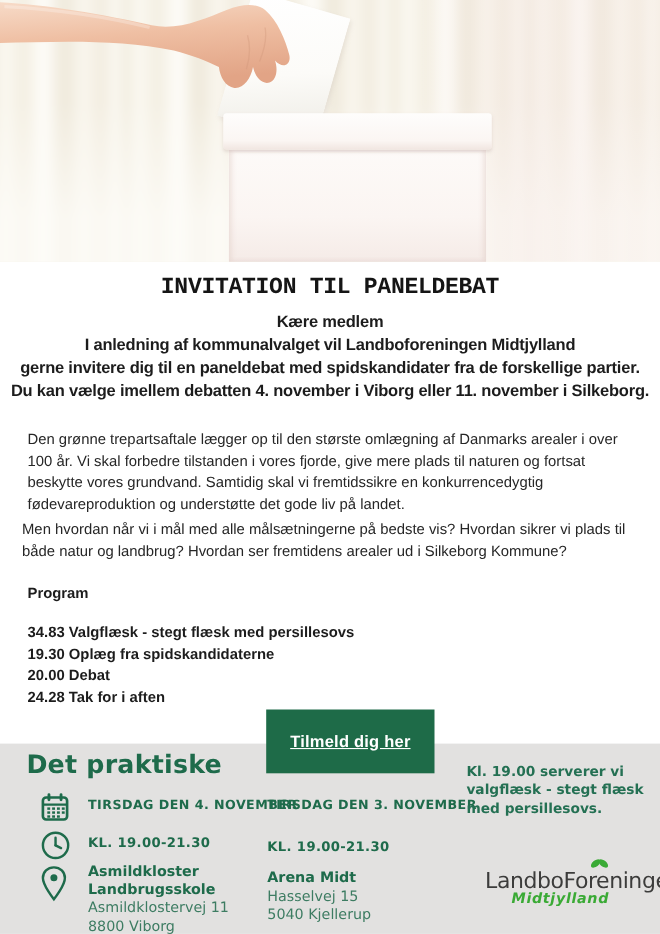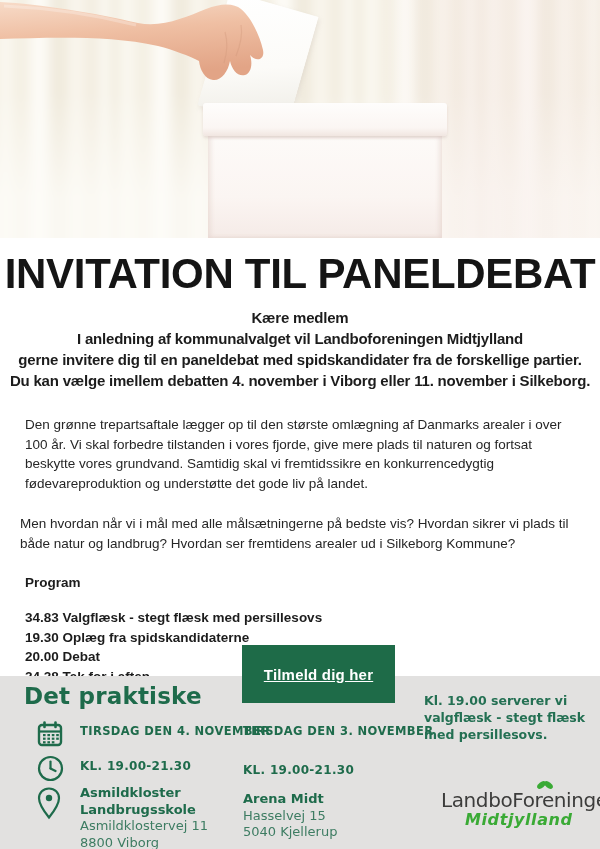--- a/index.html
+++ b/index.html
@@ -25,27 +25,27 @@
   .box-lid{position:absolute;left:203px;top:103px;width:244px;height:33px;border-radius:3px;
     background:linear-gradient(180deg,#fefdfc 0%,#fbf6f3 75%,#f1e6e1 100%);
     box-shadow:0 2px 3px rgba(195,175,168,.35);}
   .box-body{position:absolute;left:208px;top:136px;width:234px;height:102px;
     background:linear-gradient(180deg,#fdfaf8 0%,#fbf5f2 60%,#f5ebe7 100%);
     box-shadow:inset 3px 0 4px rgba(225,205,198,.45), inset -3px 0 4px rgba(225,205,198,.45);}
   .hand{position:absolute;left:0;top:0;}
 
   
   .content{position:absolute;left:0;top:238px;width:600px;}
-  .title{margin:12px 0 0 0;text-align:center;font-size:42px;font-weight:700;
-    color:#151515;letter-spacing:-.3px;}
+  .title{margin:12px 0 0 0;text-align:center;font-size:21px;font-weight:700;
+    color:#151515;letter-spacing:-.3px;font-family:Liberation Mono, monospace;}
   .intro{margin-top:9px;text-align:center;font-weight:700;font-size:15px;
     line-height:21px;color:#1c1c1c;letter-spacing:-.2px;}
   .para{margin:0;padding:0 25px;font-size:13.5px;line-height:19.5px;color:#262626;}
   .para1{margin-top:24px;}
-  .para2{margin-top:21px;padding-left:20px;}
+  .para2{margin-top:3px;padding-left:20px;}
   .program-heading{margin-top:22px;padding:0 25px;font-size:13.5px;font-weight:700;color:#1c1c1c;}
   .program{margin-top:18px;padding:0 25px;font-size:13.5px;font-weight:700;
     line-height:19.5px;color:#1c1c1c;}
 
   
   .cta{position:absolute;left:242px;top:645px;width:153px;height:58px;z-index:5;
     background:#1e6b48;color:#ffffff;display:flex;align-items:center;justify-content:center;
     font-size:15px;font-weight:700;text-decoration:underline;cursor:pointer;
     font-family:Liberation Sans, sans-serif;letter-spacing:.2px;}
 
@@ -69,21 +69,21 @@
   .col1 .venue{top:109px;}
   .col2 .venue{top:115px;}
   .venue-name{font-weight:700;color:#1e6b4b;}
   .note{position:absolute;left:424px;top:16px;width:172px;font-size:12.5px;font-weight:700;
     line-height:17px;color:#247053;}
 
   
   .logo{position:absolute;left:441px;top:112px;width:150px;}
   .logo-line1{position:relative;font-size:20px;color:#3c3c3b;letter-spacing:-.4px;white-space:nowrap;}
   .butterfly{position:absolute;left:95px;top:-10px;}
-  .logo-line2{margin-top:-2px;margin-left:24px;font-size:16px;font-weight:700;font-style:italic;
+  .logo-line2{margin-top:-2px;margin-left:24px;font-size:13px;font-weight:700;font-style:italic;
     color:#3aaa35;letter-spacing:.6px;white-space:nowrap;}
 </style>
 </head>
 <body>
 
 <div class="page">
 
   <div class="photo">
     <div class="stripes"></div>
     <div class="pinkcast"></div>

